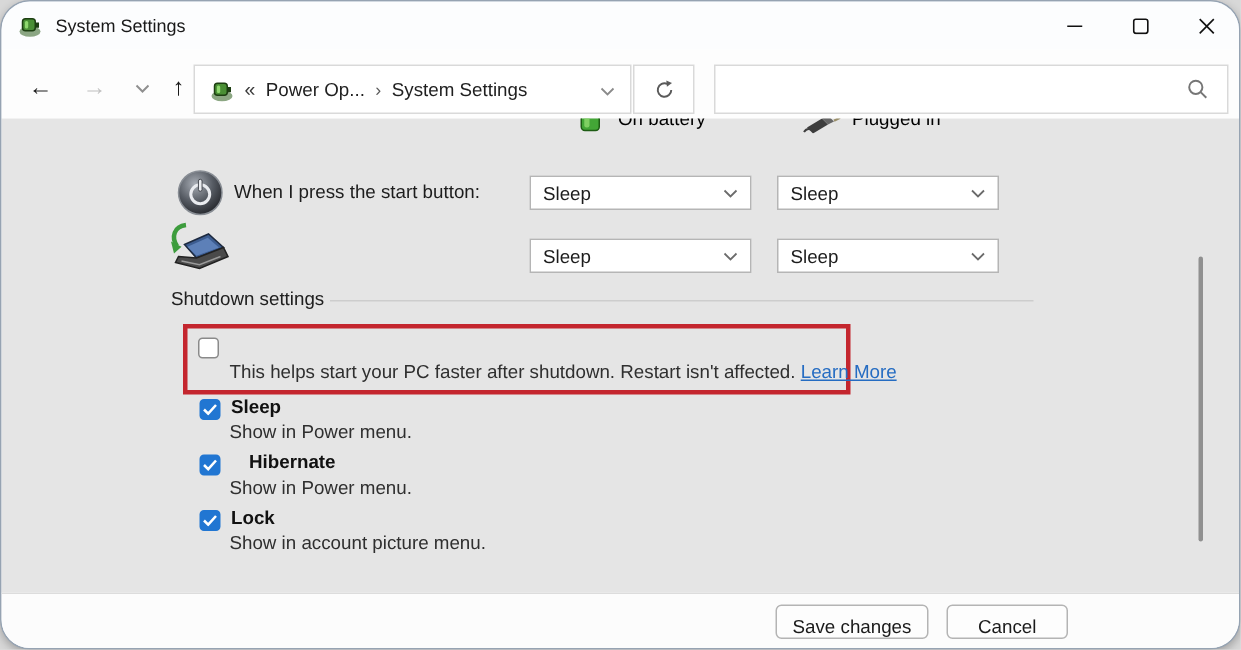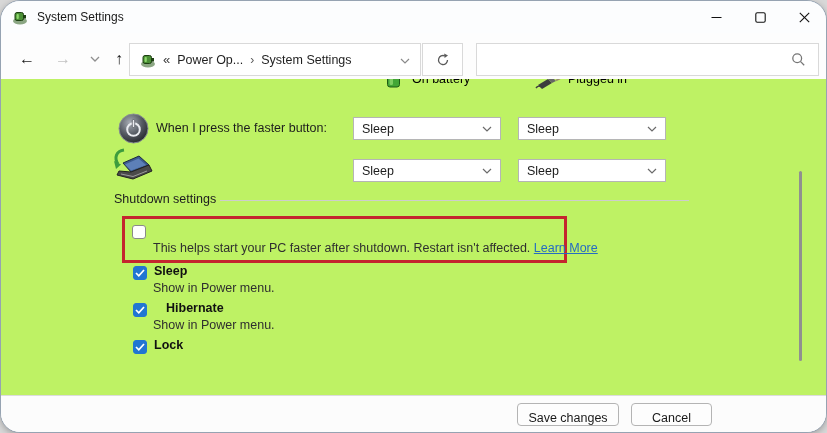--- a/index.html
+++ b/index.html
@@ -24,21 +24,21 @@
   .addressbar .crumb-icon{margin-left:10px;width:16px;height:16px;flex:0 0 auto;}
   .crumb-overflow{margin-left:7px;color:#3a3a3a;font-size:13px;}
   .crumb-item{margin-left:7px;color:#1f1f1f;}
   .crumb-sep{margin-left:7px;color:#5a5a5a;font-size:12px;}
   .addr-chevron{margin-left:auto;margin-right:10px;}
   .refresh-btn{position:absolute;left:421px;top:10px;width:41px;height:33px;border:1px solid #d9d9d9;background:#fff;display:flex;align-items:center;justify-content:center;padding:0;}
   .searchbox{position:absolute;left:475px;top:10px;width:343px;height:33px;border:1px solid #d9d9d9;background:#fff;}
   .searchbox input{position:absolute;left:8px;top:0;width:300px;height:31px;border:none;outline:none;font:12.5px "Liberation Sans",sans-serif;background:transparent;}
   .search-icon{position:absolute;right:12px;top:8px;}
   
-  .content{position:absolute;left:0;top:78px;right:0;height:316px;background:#bef264;overflow:hidden;}
+  .content{position:absolute;left:0;top:78px;right:0;height:316px;background:#e5e5e5;overflow:hidden;}
   .col-header{position:absolute;font-size:12.5px;color:#000;}
   .power-row-label{position:absolute;color:#1d1d1d;}
   .combo{position:absolute;width:148px;height:23px;border:1px solid #b5b5b5;background:#fff;display:flex;align-items:center;padding:0 8px;color:#1c1c1c;}
   .combo .combo-chevron{margin-left:auto;}
   .group-label{position:absolute;left:113px;top:113px;color:#202020;}
   .group-line{position:absolute;left:219px;top:121px;width:469px;height:1px;background:#cdcdcd;}
   .highlight-box{position:absolute;left:121px;top:137px;width:445px;height:47px;border:3px solid #c4262e;}
   .checkbox{position:absolute;width:14px;height:14px;border-radius:3px;display:flex;align-items:center;justify-content:center;}
   .checkbox.unchecked{background:#fff;border:1px solid #8a8a8a;}
   .checkbox.checked{background:#2176d2;border:1px solid #2176d2;}
@@ -152,21 +152,21 @@
         <radialGradient id="pbg" cx="38%" cy="30%" r="75%">
           <stop offset="0%" stop-color="#a8adb5"></stop>
             <stop offset="55%" stop-color="#565b63"></stop>
             <stop offset="100%" stop-color="#24262b"></stop>
         </radialGradient>
       </defs>
       <circle cx="15.5" cy="15.5" r="14.5" fill="url(#pbg)" stroke="#888d94" stroke-width="1"></circle>
       <circle cx="15.5" cy="16.5" r="6.3" fill="none" stroke="#e9ebef" stroke-width="2"></circle>
       <rect x="14.3" y="6.5" width="2.4" height="8" rx="1.2" fill="#e9ebef" stroke="#3a3d44" stroke-width="0.6"></rect>
     </svg>
-    <div class="power-row-label" style="left:155px;top:42px;">When I press the faster button:</div>
+    <div class="power-row-label" style="left:155px;top:42px;">When I press the start button:</div>
     <div class="combo" style="left:352px;top:38px;">
       <span>Sleep</span>
       <svg class="combo-chevron" width="10" height="6" viewBox="0 0 10 6">
           <path d="M1 1 L5 5 L9 1" fill="none" stroke="#6b6b6b" stroke-width="1.2"></path>
         </svg>
     </div>
     <div class="combo" style="left:517px;top:38px;">
       <span>Sleep</span>
       <svg class="combo-chevron" width="10" height="6" viewBox="0 0 10 6">
           <path d="M1 1 L5 5 L9 1" fill="none" stroke="#6b6b6b" stroke-width="1.2"></path>
@@ -220,20 +220,21 @@
     </div>
     <div class="opt-label" style="left:153px;top:222px;margin-left:12px;">Hibernate</div>
     <div class="opt-desc" style="left:152px;top:239px;">Show in Power menu.</div>
 
     <div class="checkbox checked" style="left:132px;top:261px;">
       <svg width="10" height="8" viewBox="0 0 10 8">
           <path d="M1 4 L3.8 6.8 L9 1" fill="none" stroke="#fff" stroke-width="1.7"></path>
         </svg>
     </div>
     <div class="opt-label" style="left:153px;top:259px;">Lock</div>
+    <div class="opt-desc" style="left:152px;top:276px;">Show in account picture menu.</div>
 
   </div>
 
   <div class="scroll-thumb"></div>
 
   <div class="footer">
     <button class="btn btn-save">Save changes</button>
     <button class="btn btn-cancel">Cancel</button>
   </div>
 

